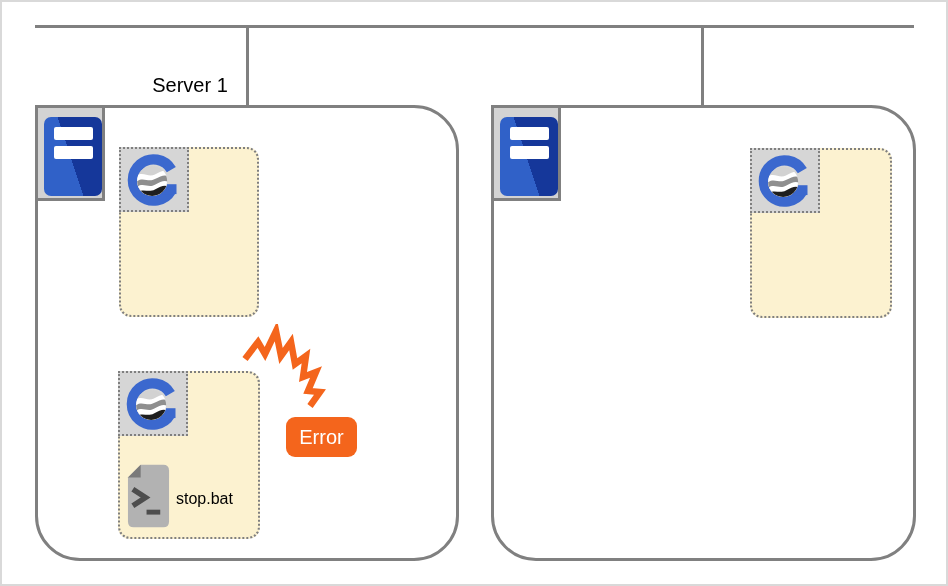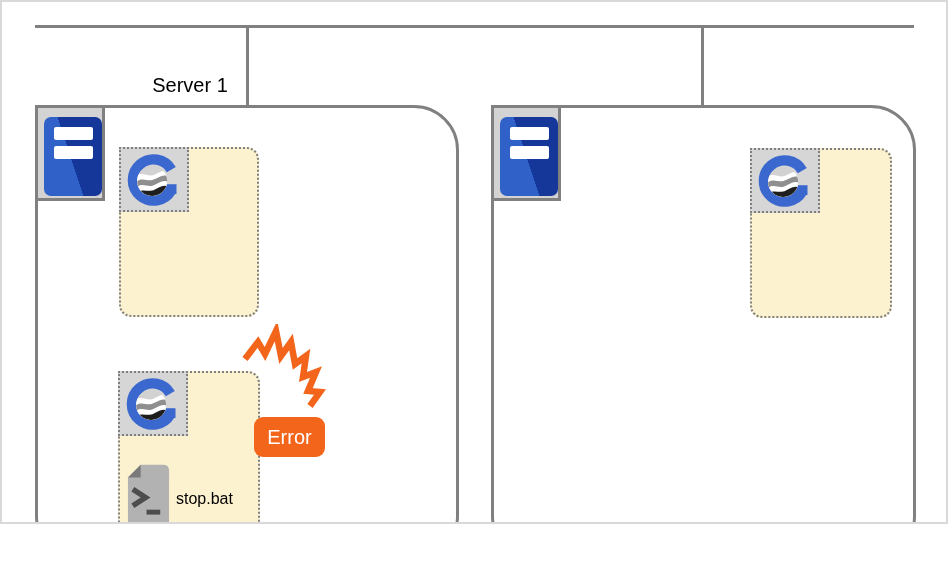--- a/index.html
+++ b/index.html
@@ -1,17 +1,17 @@
 <!DOCTYPE html>
 <html><head>
 <meta charset="utf-8">
 <style>
   html,body{margin:0;padding:0;background:#fff;}
   .canvas{
-    position:relative;width:948px;height:524px;box-sizing:border-box;
+    position:relative;width:948px;height:586px;box-sizing:border-box;
     background:#ffffff;border:2px solid #D9D9D9;overflow:hidden;
     font-family:"Liberation Sans",sans-serif;color:#000;
   }
   .hline{position:absolute;background:#808080;height:3px;}
   .vline{position:absolute;background:#808080;width:3px;}
   .label{position:absolute;font-size:20px;line-height:22px;text-align:center;white-space:nowrap;}
   .server-box{
     position:absolute;box-sizing:border-box;border:3px solid #808080;
     border-radius:45px;background:#ffffff;
   }
@@ -110,21 +110,21 @@
     <path d="M15 1 V14 H2 Z" fill="#7A7A7A"></path>
     <path d="M7 26 L20 34.5 L7 43" fill="none" stroke="#4D4D4D" stroke-width="5.5"></path>
     <rect x="21" y="47" width="14" height="5" fill="#4D4D4D"></rect>
   </svg>
   <div class="filelabel" style="left:174px;top:486px;">stop.bat</div>
 
   <svg style="position:absolute;left:236px;top:322px;" width="95" height="90" viewBox="0 0 95 90">
     <polyline points="7,35 20,18 27,30 38,7 43,32 53,18 57,40 68,32 65,53 78,48 70,67 82,68 72,82" fill="none" stroke="#F4651C" stroke-width="6.5" stroke-miterlimit="8"></polyline>
   </svg>
 
-  <div class="badge" style="left:252px;top:415px;width:71px;height:40px;">
+  <div class="badge" style="left:284px;top:415px;width:71px;height:40px;">
     <span>Error</span>
   </div>
 
   <div class="group-box" style="left:748px;top:146px;width:142px;height:170px;"></div>
   <div class="icon-sq" style="left:748px;top:146px;">
     <svg width="64" height="60" viewBox="0 0 64 64">
         <use href="#g-logo"></use>
       </svg>
   </div>
 

